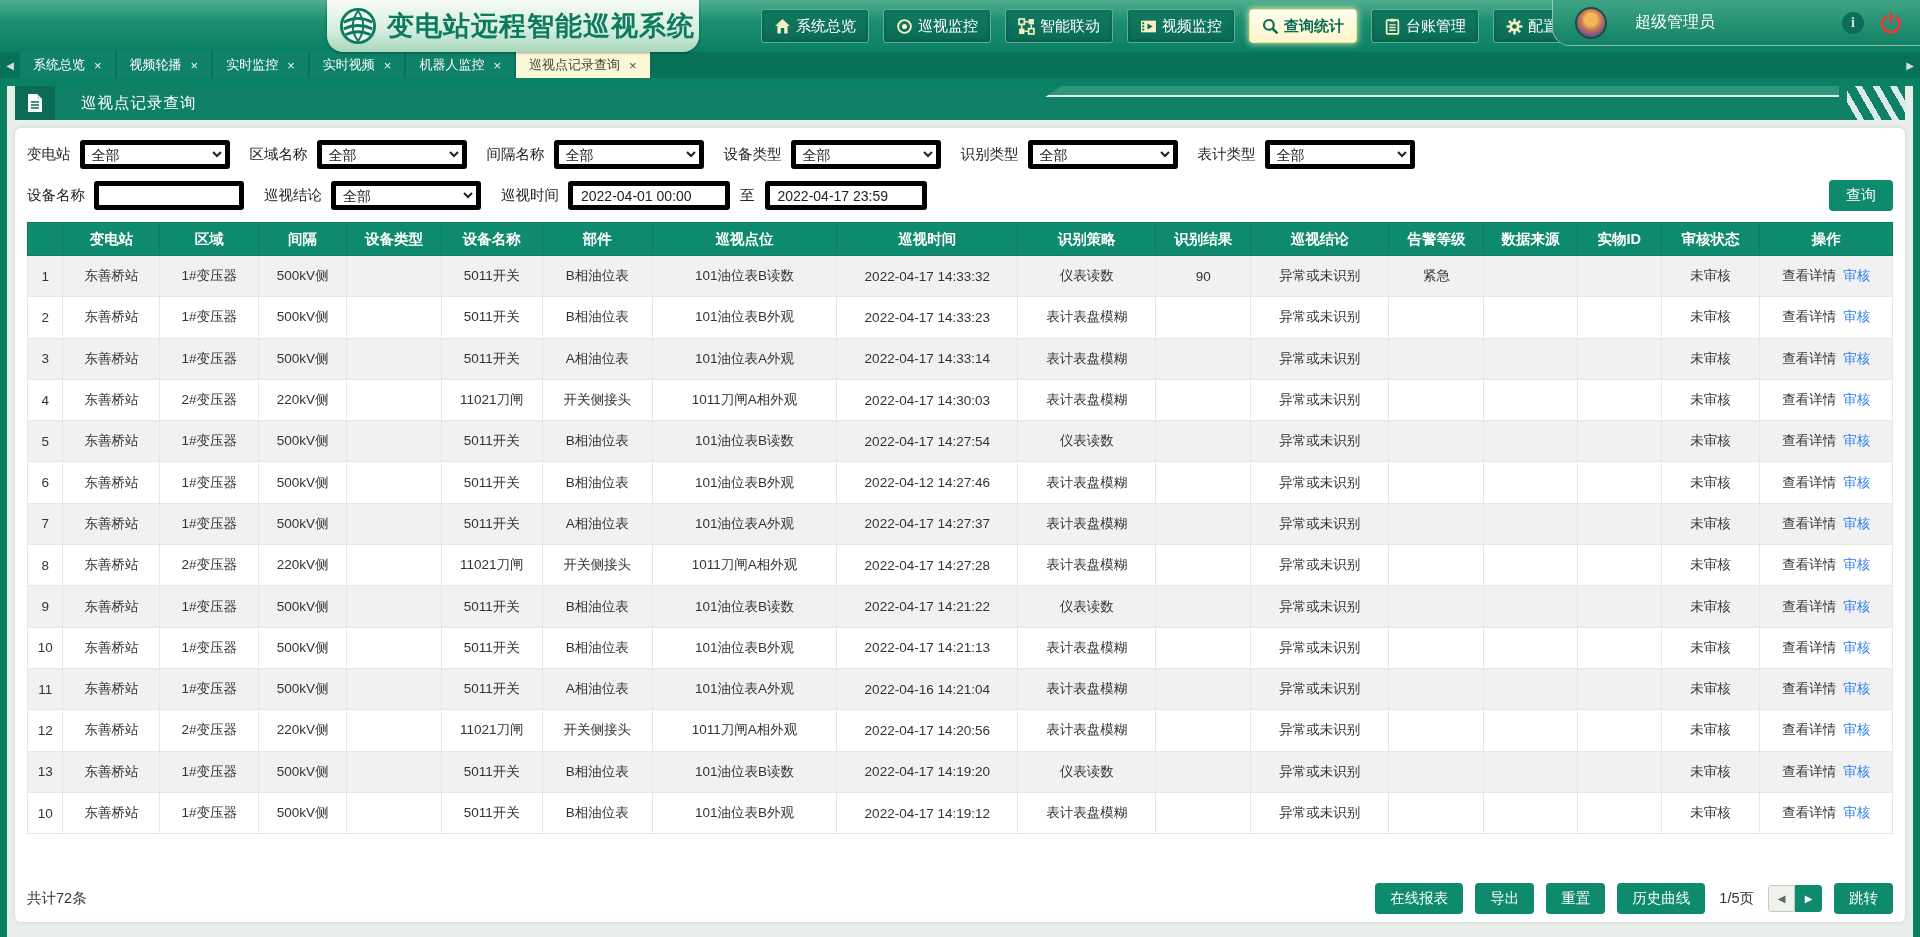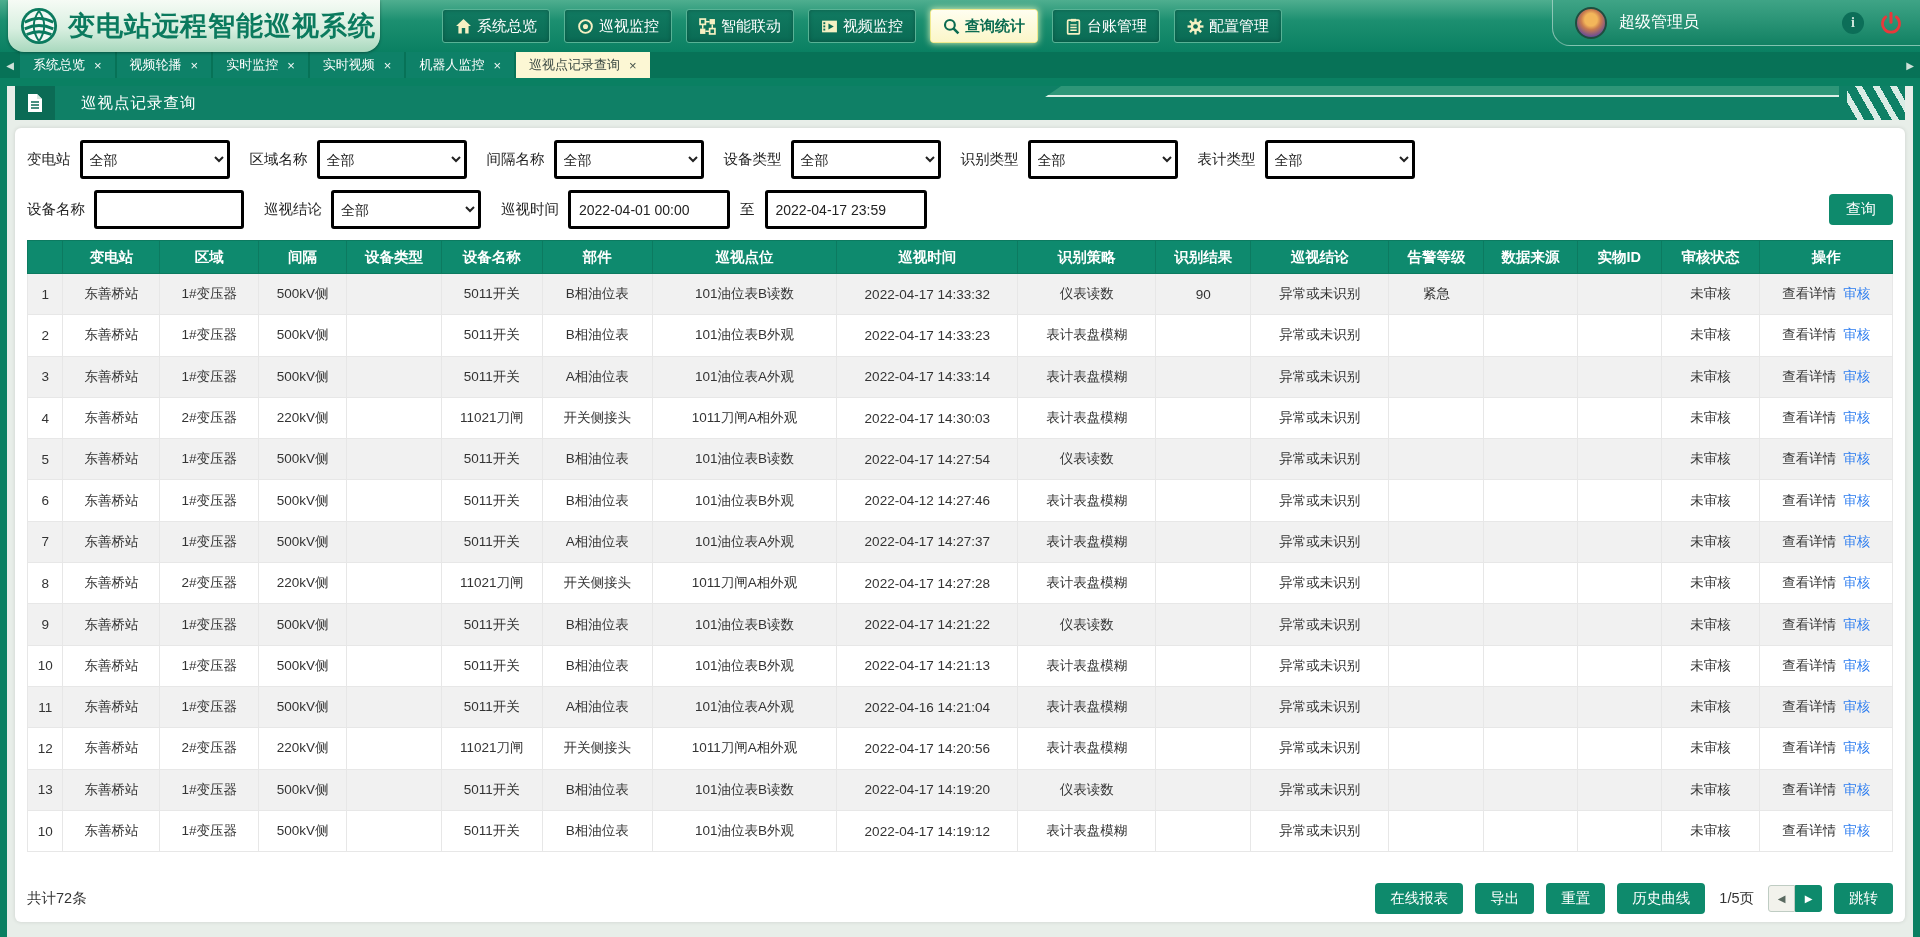--- a/index.html
+++ b/index.html
@@ -2,38 +2,38 @@
 <html><head>
 <meta charset="utf-8">
 <style>
   * { box-sizing: border-box; margin: 0; padding: 0; }
   html,body { width:1920px; height:937px; overflow:hidden;
     font-family:"Liberation Sans","DejaVu Sans",sans-serif; background:#0a8062; }
 
   
   .topbar { position:relative; height:52px;
     background:linear-gradient(#4fae8f 0%, #1c8f70 40%, #0a8062 100%);
-    display:flex; align-items:flex-start; }
+    display:flex; align-items:flex-start;justify-content:center; }
   .brand { margin-left:8px; width:372px; height:52px; border-radius:0 0 16px 16px;
     background:linear-gradient(#f6fbf5 0%, #d8efe0 55%, #a8d8bd 100%);
     display:flex; align-items:center; padding-left:12px; gap:10px;
     box-shadow:0 1px 3px rgba(0,0,0,.35); }
   .brand-title { font-size:27px; font-weight:900; color:#0b7a5e; letter-spacing:1px; }
   .nav { display:flex; gap:14px; margin-left:62px; margin-top:9px; }
   .nav-btn { height:34px; padding:0 12px; display:flex; align-items:center; gap:5px;
     background:linear-gradient(#117a61,#0a6b54); border:1px solid #58b295; border-radius:3px;
     color:#fff; font-size:15px; cursor:pointer; box-shadow:inset 0 0 4px rgba(0,0,0,.25); }
   .nav-btn svg { width:17px; height:17px; }
   .nav-btn.active { background:linear-gradient(#fffef0,#fbf6c8); color:#0a6b50;
     border:1px solid #efe98e; box-shadow:0 0 7px rgba(255,255,200,.9); font-weight:bold; }
   .userbox { position:absolute; right:0; top:0; height:46px; width:368px;
     border-radius:0 0 0 18px;
     background:linear-gradient(#3fa486,#128163);
     border-left:1px solid rgba(255,255,255,.45); border-bottom:1px solid rgba(255,255,255,.35);
-    display:flex; align-items:center; gap:12px; padding:0 18px 0 22px; }
+    display:flex; align-items:center; gap:28px; padding:0 18px 0 22px; }
   .avatar { width:32px; height:32px; border-radius:50%;
     background:radial-gradient(circle at 50% 38%, #f3b65a 0 28%, #c97b4e 45%, #6e4f93 75%, #3c2f63 100%);
     border:2px solid #1f4d3f; }
   .username { color:#fff; font-size:16px; }
   .user-actions { margin-left:auto; display:flex; align-items:center; gap:16px; }
   .info-ic { width:22px; height:22px; border-radius:50%; background:#0c6e58; color:#cfe6dc;
     font-weight:bold; font-size:14px; display:flex; align-items:center; justify-content:center;
     font-family:"Liberation Serif",serif; cursor:pointer; }
   .power-ic { width:22px; height:22px; cursor:pointer; }
 
@@ -62,21 +62,21 @@
     background:repeating-linear-gradient(60deg, transparent 0 9px, rgba(235,245,240,.92) 9px 15px); }
 
   .panel { margin:8px; height:794px; background:#fff; border-radius:6px;
     padding:12px 12px 8px; display:flex; flex-direction:column;
     box-shadow:0 0 4px rgba(0,0,0,.12); }
 
   
   .frow { display:flex; align-items:center; margin-bottom:11px; }
   .fgroup { display:flex; align-items:center; margin-right:20px; }
   .flabel { font-size:14.5px; color:#222; margin-right:9px; white-space:nowrap; }
-  .sel, .txt { height:39px; border:3px solid #000000; border-radius:3px; background:#fff;
+  .sel, .txt { height:29px; border:5px solid #000000; border-radius:3px; background:#fff;
     font-size:14px; color:#222; font-family:inherit; }
   .sel { width:150px; padding:0 3px; }
   .txt { width:150px; padding:0 8px; }
   .txt.dt { width:162px; }
   .to-label { font-size:14.5px; color:#222; margin:0 10px; }
   .search-btn { margin-left:auto; width:64px; height:31px; background:#0e8a6c; color:#fff;
     border:none; border-radius:4px; font-size:15px; cursor:pointer; font-family:inherit; }
 
   
   table { width:100%; border-collapse:collapse; table-layout:fixed; }

